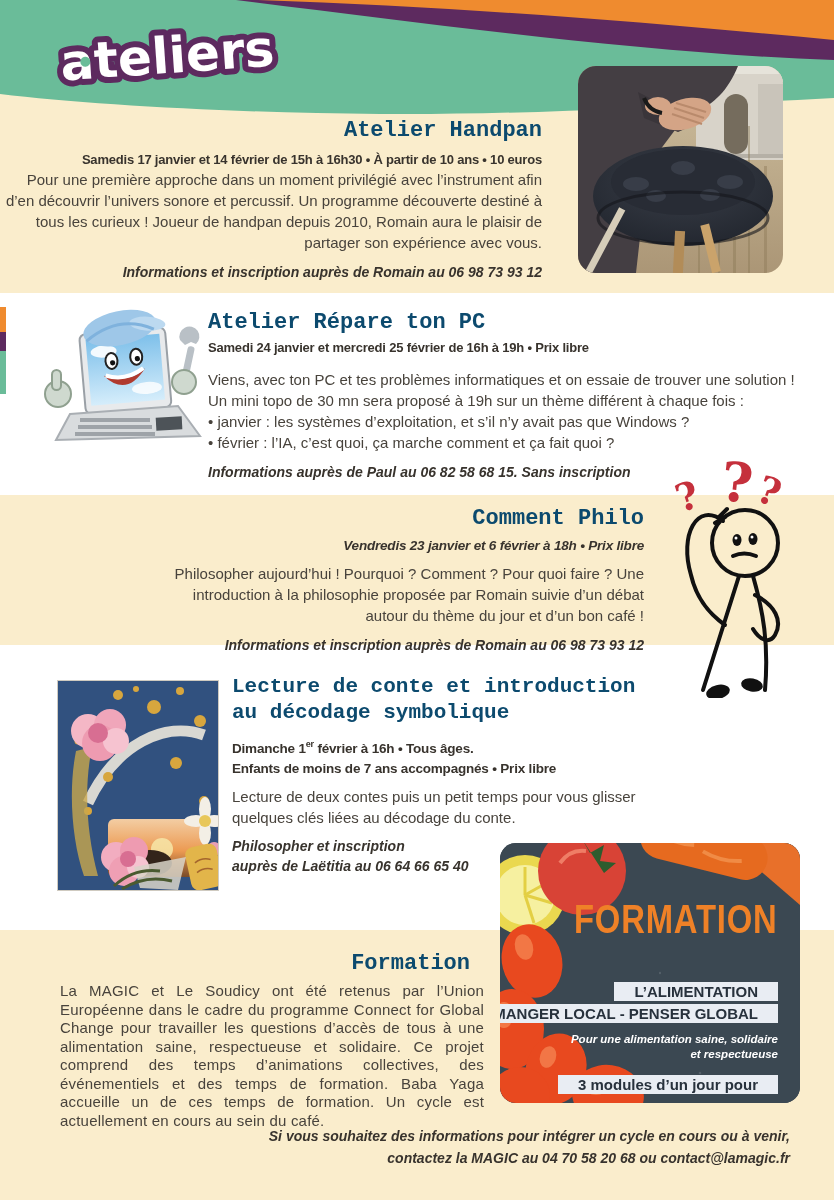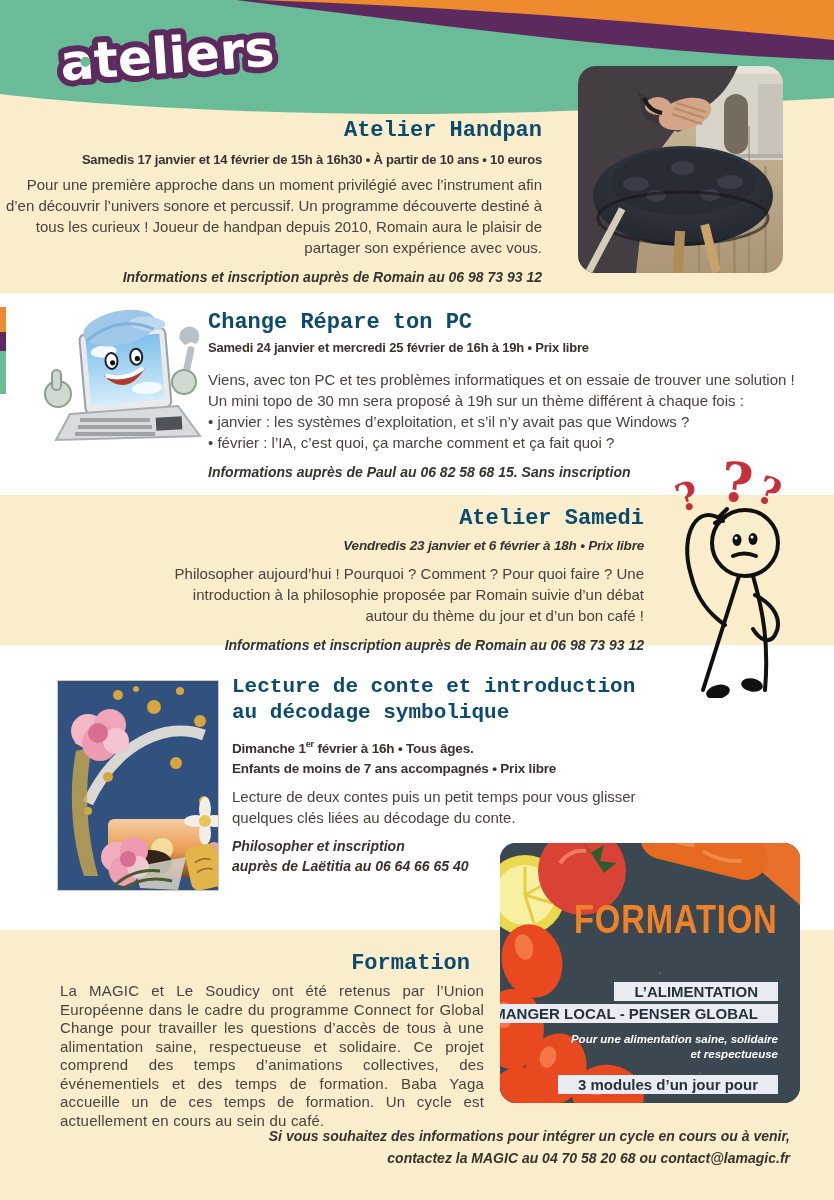--- a/index.html
+++ b/index.html
@@ -116,21 +116,21 @@
       <ellipse cx="105" cy="152" rx="85" ry="26" fill="none" stroke="#14161b" stroke-width="3" opacity="0.6"></ellipse>
       <rect x="96" y="165" width="10" height="42" fill="#b28c58" transform="rotate(3 101 186)"></rect>
       <rect x="128" y="158" width="9" height="49" fill="#caa36b" transform="rotate(-14 132 182)"></rect>
       <rect x="22" y="138" width="7" height="80" fill="#d6cdb9" transform="rotate(28 25 178)"></rect>
     </svg>
   </div>
 
   <div class="abs right" style="right:292px;top:118px;width:540px;">
     <div class="h-title">Atelier Handpan</div>
     <div class="sched" style="margin-top:6px;">Samedis 17 janvier et 14 février de 15h à 16h30 • À partir de 10 ans • 10 euros</div>
-    <div class="body-txt" style="margin-top:5px;">Pour une première approche dans un moment privilégié avec l’instrument afin d’en découvrir l’univers sonore et percussif. Un programme découverte destiné à tous les curieux ! Joueur de handpan depuis 2010, Romain aura le plaisir de partager son expérience avec vous.</div>
+    <div class="body-txt" style="">Pour une première approche dans un moment privilégié avec l’instrument afin d’en découvrir l’univers sonore et percussif. Un programme découverte destiné à tous les curieux ! Joueur de handpan depuis 2010, Romain aura le plaisir de partager son expérience avec vous.</div>
     <div class="contact" style="margin-top:9px;">Informations et inscription auprès de Romain au 06 98 73 93 12</div>
   </div>
 
   <div class="strip" style="top:307px;height:25px;background:#EF8B2F;"></div>
   <div class="strip" style="top:332px;height:19px;background:#5D2A5F;"></div>
   <div class="strip" style="top:351px;height:43px;background:#6ABC99;"></div>
 
   <div class="img-frame" style="left:28px;top:298px;width:180px;height:162px;background:#fff;">
     <svg width="180" height="162" viewBox="0 0 180 162">
       <defs>
@@ -167,21 +167,21 @@
       </g>
       <g>
         <rect x="157" y="48" width="7" height="30" rx="3" fill="#b9c0c6" transform="rotate(12 160 63)"></rect>
         <path d="M152,42 a10,10 0 1 1 16,4 l-5,-2 -6,3 Z" fill="#b9c0c6"></path>
         <circle cx="156" cy="84" r="12" fill="#cfd9cf" stroke="#8fa08f" stroke-width="2"></circle>
       </g>
     </svg>
   </div>
 
   <div class="abs left" style="left:208px;top:310px;width:625px;">
-    <div class="h-title">Change Répare ton PC</div>
+    <div class="h-title">Atelier Répare ton PC</div>
     <div class="sched" style="margin-top:2px;">Samedi 24 janvier et mercredi 25 février de 16h à 19h • Prix libre</div>
     <div class="body-txt" style="margin-top:12px;">Viens, avec ton PC et tes problèmes informatiques et on essaie de trouver une solution !</div>
     <div class="body-txt">Un mini topo de 30 mn sera proposé à 19h sur un thème différent à chaque fois :</div>
     <div class="body-txt">• janvier : les systèmes d’exploitation, et s’il n’y avait pas que Windows ?</div>
     <div class="body-txt">• février : l’IA, c’est quoi, ça marche comment et ça fait quoi ?</div>
     <div class="contact" style="margin-top:9px;">Informations auprès de Paul au 06 82 58 68 15. Sans inscription</div>
   </div>
 
   <svg class="abs" style="left:663px;top:443px;" width="135" height="255" viewBox="0 0 135 255">
     <g fill="#C5303C" font-family="DejaVu Serif, serif" font-weight="bold">
@@ -200,21 +200,21 @@
     </g>
     <ellipse cx="74" cy="97" rx="4.5" ry="6" fill="#111"></ellipse>
     <ellipse cx="90" cy="96" rx="4.5" ry="6" fill="#111"></ellipse>
     <circle cx="73" cy="95" r="1.5" fill="#fff"></circle>
       <circle cx="89" cy="94" r="1.5" fill="#fff"></circle>
     <ellipse cx="55" cy="249" rx="12" ry="7" fill="#111" transform="rotate(-14 55 249)"></ellipse>
     <ellipse cx="89" cy="242" rx="11" ry="6.5" fill="#111" transform="rotate(10 89 242)"></ellipse>
   </svg>
 
   <div class="abs right" style="right:190px;top:506px;width:480px;">
-    <div class="h-title">Atelier Samedi</div>
+    <div class="h-title">Comment Philo</div>
     <div class="sched" style="margin-top:4px;font-size:13.5px;font-style:italic;">Vendredis 23 janvier et 6 février à 18h • Prix libre</div>
     <div class="body-txt" style="margin-top:8px;">Philosopher aujourd’hui ! Pourquoi ? Comment ? Pour quoi faire ? Une introduction à la philosophie proposée par Romain suivie d’un débat autour du thème du jour et d’un bon café !</div>
     <div class="contact" style="margin-top:9px;">Informations et inscription auprès de Romain au 06 98 73 93 12</div>
   </div>
 
   <div class="img-frame" style="left:58px;top:681px;width:160px;height:209px;outline:1px solid #cfcac0;">
     <svg width="160" height="209" viewBox="0 0 160 209">
       <defs>
         <linearGradient id="sunset" x1="0" y1="0" x2="0" y2="1">
           <stop offset="0" stop-color="#f3cda3"></stop>

